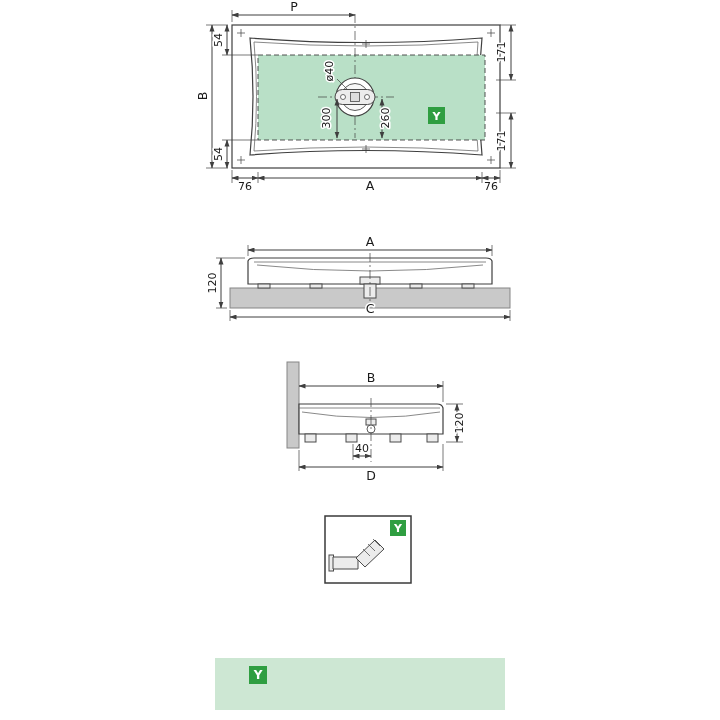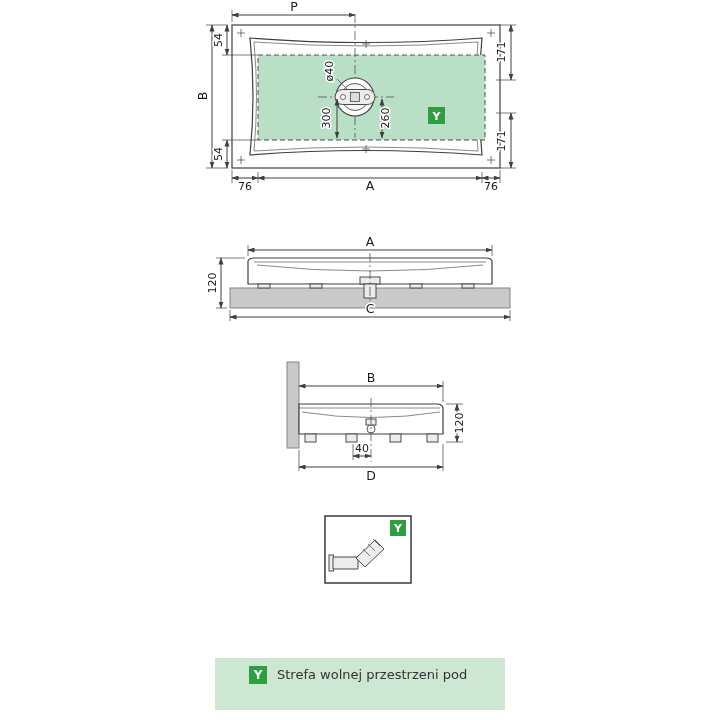--- a/index.html
+++ b/index.html
@@ -190,16 +190,15 @@
       <line class="ext" x1="363" y1="549" x2="370" y2="556"></line>
       <line class="ext" x1="368" y1="544" x2="375" y2="551"></line>
       <line class="ext" x1="373" y1="539" x2="380" y2="546"></line>
     </g>
   </g>
 </svg>
 
 <div class="legend">
   <div class="legend-badge">Y</div>
   <div class="legend-text">
-    <div>Strefa wolnej przestrzeni pod</div>
   </div>
 </div>
 </div>
 
 </body></html>

